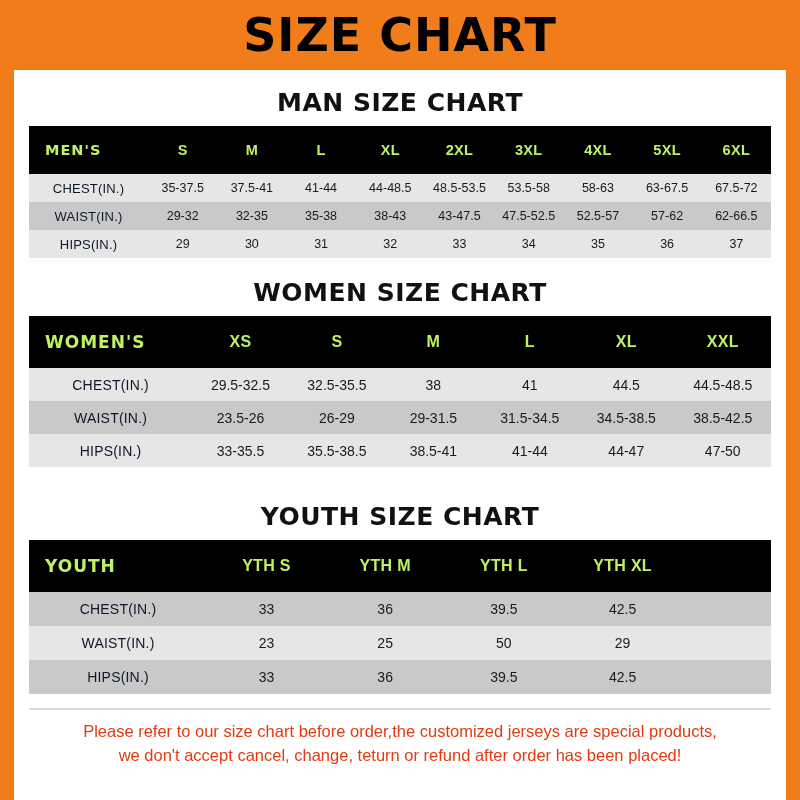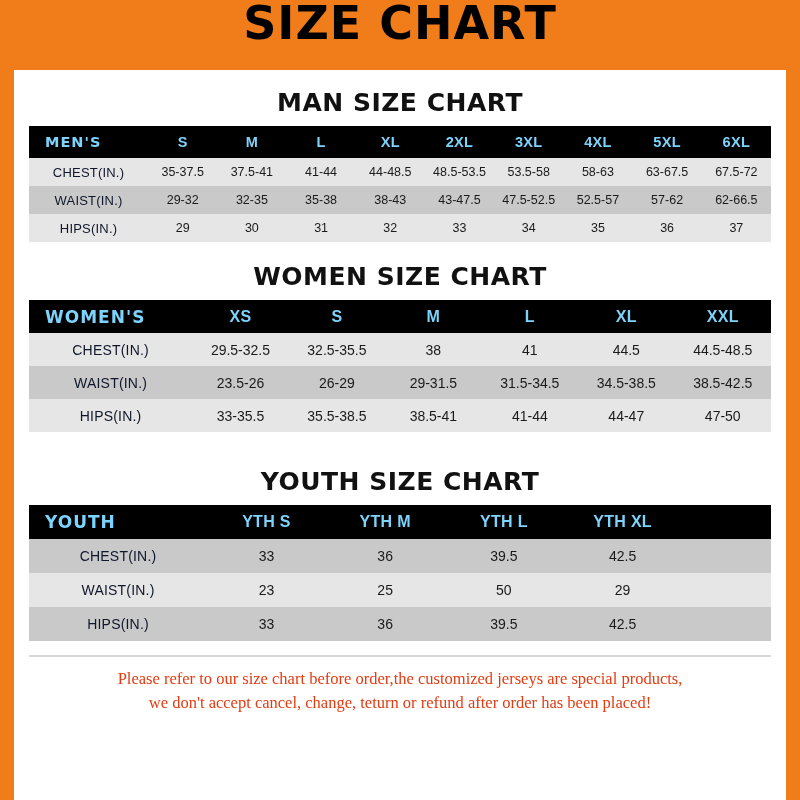--- a/index.html
+++ b/index.html
@@ -22,20 +22,21 @@
     border-left: 14px solid #f07c1a;
     border-right: 14px solid #f07c1a;
     display: flex;
     flex-direction: column;
   }
   
   .banner {
     background: #f07c1a;
     height: 70px;
     display: flex;
+    align-items: center;
     justify-content: center;
     margin: 0 -14px;
     flex: 0 0 auto;
   }
   .banner-title {
     font-family: "DejaVu Sans", sans-serif;
     font-weight: bold;
     font-size: 46px;
     letter-spacing: 1px;
     color: #000000;
@@ -68,26 +69,26 @@
   }
   table.size th, table.size td {
     text-align: center;
     font-family: "Liberation Sans", sans-serif;
   }
   
   table.size thead tr {
     background: #000000;
   }
   table.size thead th {
-    color: #7dd3fc;
+    color: #bef264;
     height: 32px;
     font-size: 15px;
     font-weight: bold;
     letter-spacing: 0.3px;
-    padding: 0;
+    padding: 16px;
   }
   table.size thead th.lbl {
     font-family: "DejaVu Sans", sans-serif;
     font-size: 17px;
     text-align: left;
     padding-left: 16px;
     letter-spacing: 1px;
   }
   
   table.size tbody td {
@@ -117,21 +118,21 @@
   #youth-table thead th, #youth-table tbody td { height: 34px; }
   #women-table thead th, #women-table tbody td { height: 33px; }
 
   
   .note {
     margin: 14px auto 0 auto;
     width: 742px;
     border-top: 2px solid #d8d8d8;
     padding-top: 10px;
     color: #e23b12;
-    font-family: Liberation Serif, serif;
+    font-family: Liberation Sans, sans-serif;
     font-size: 16.5px;
     line-height: 1.45;
     text-align: center;
   }
   .note div { white-space: nowrap; }
 </style>
 </head>
 <body>
 
 <div class="page">

